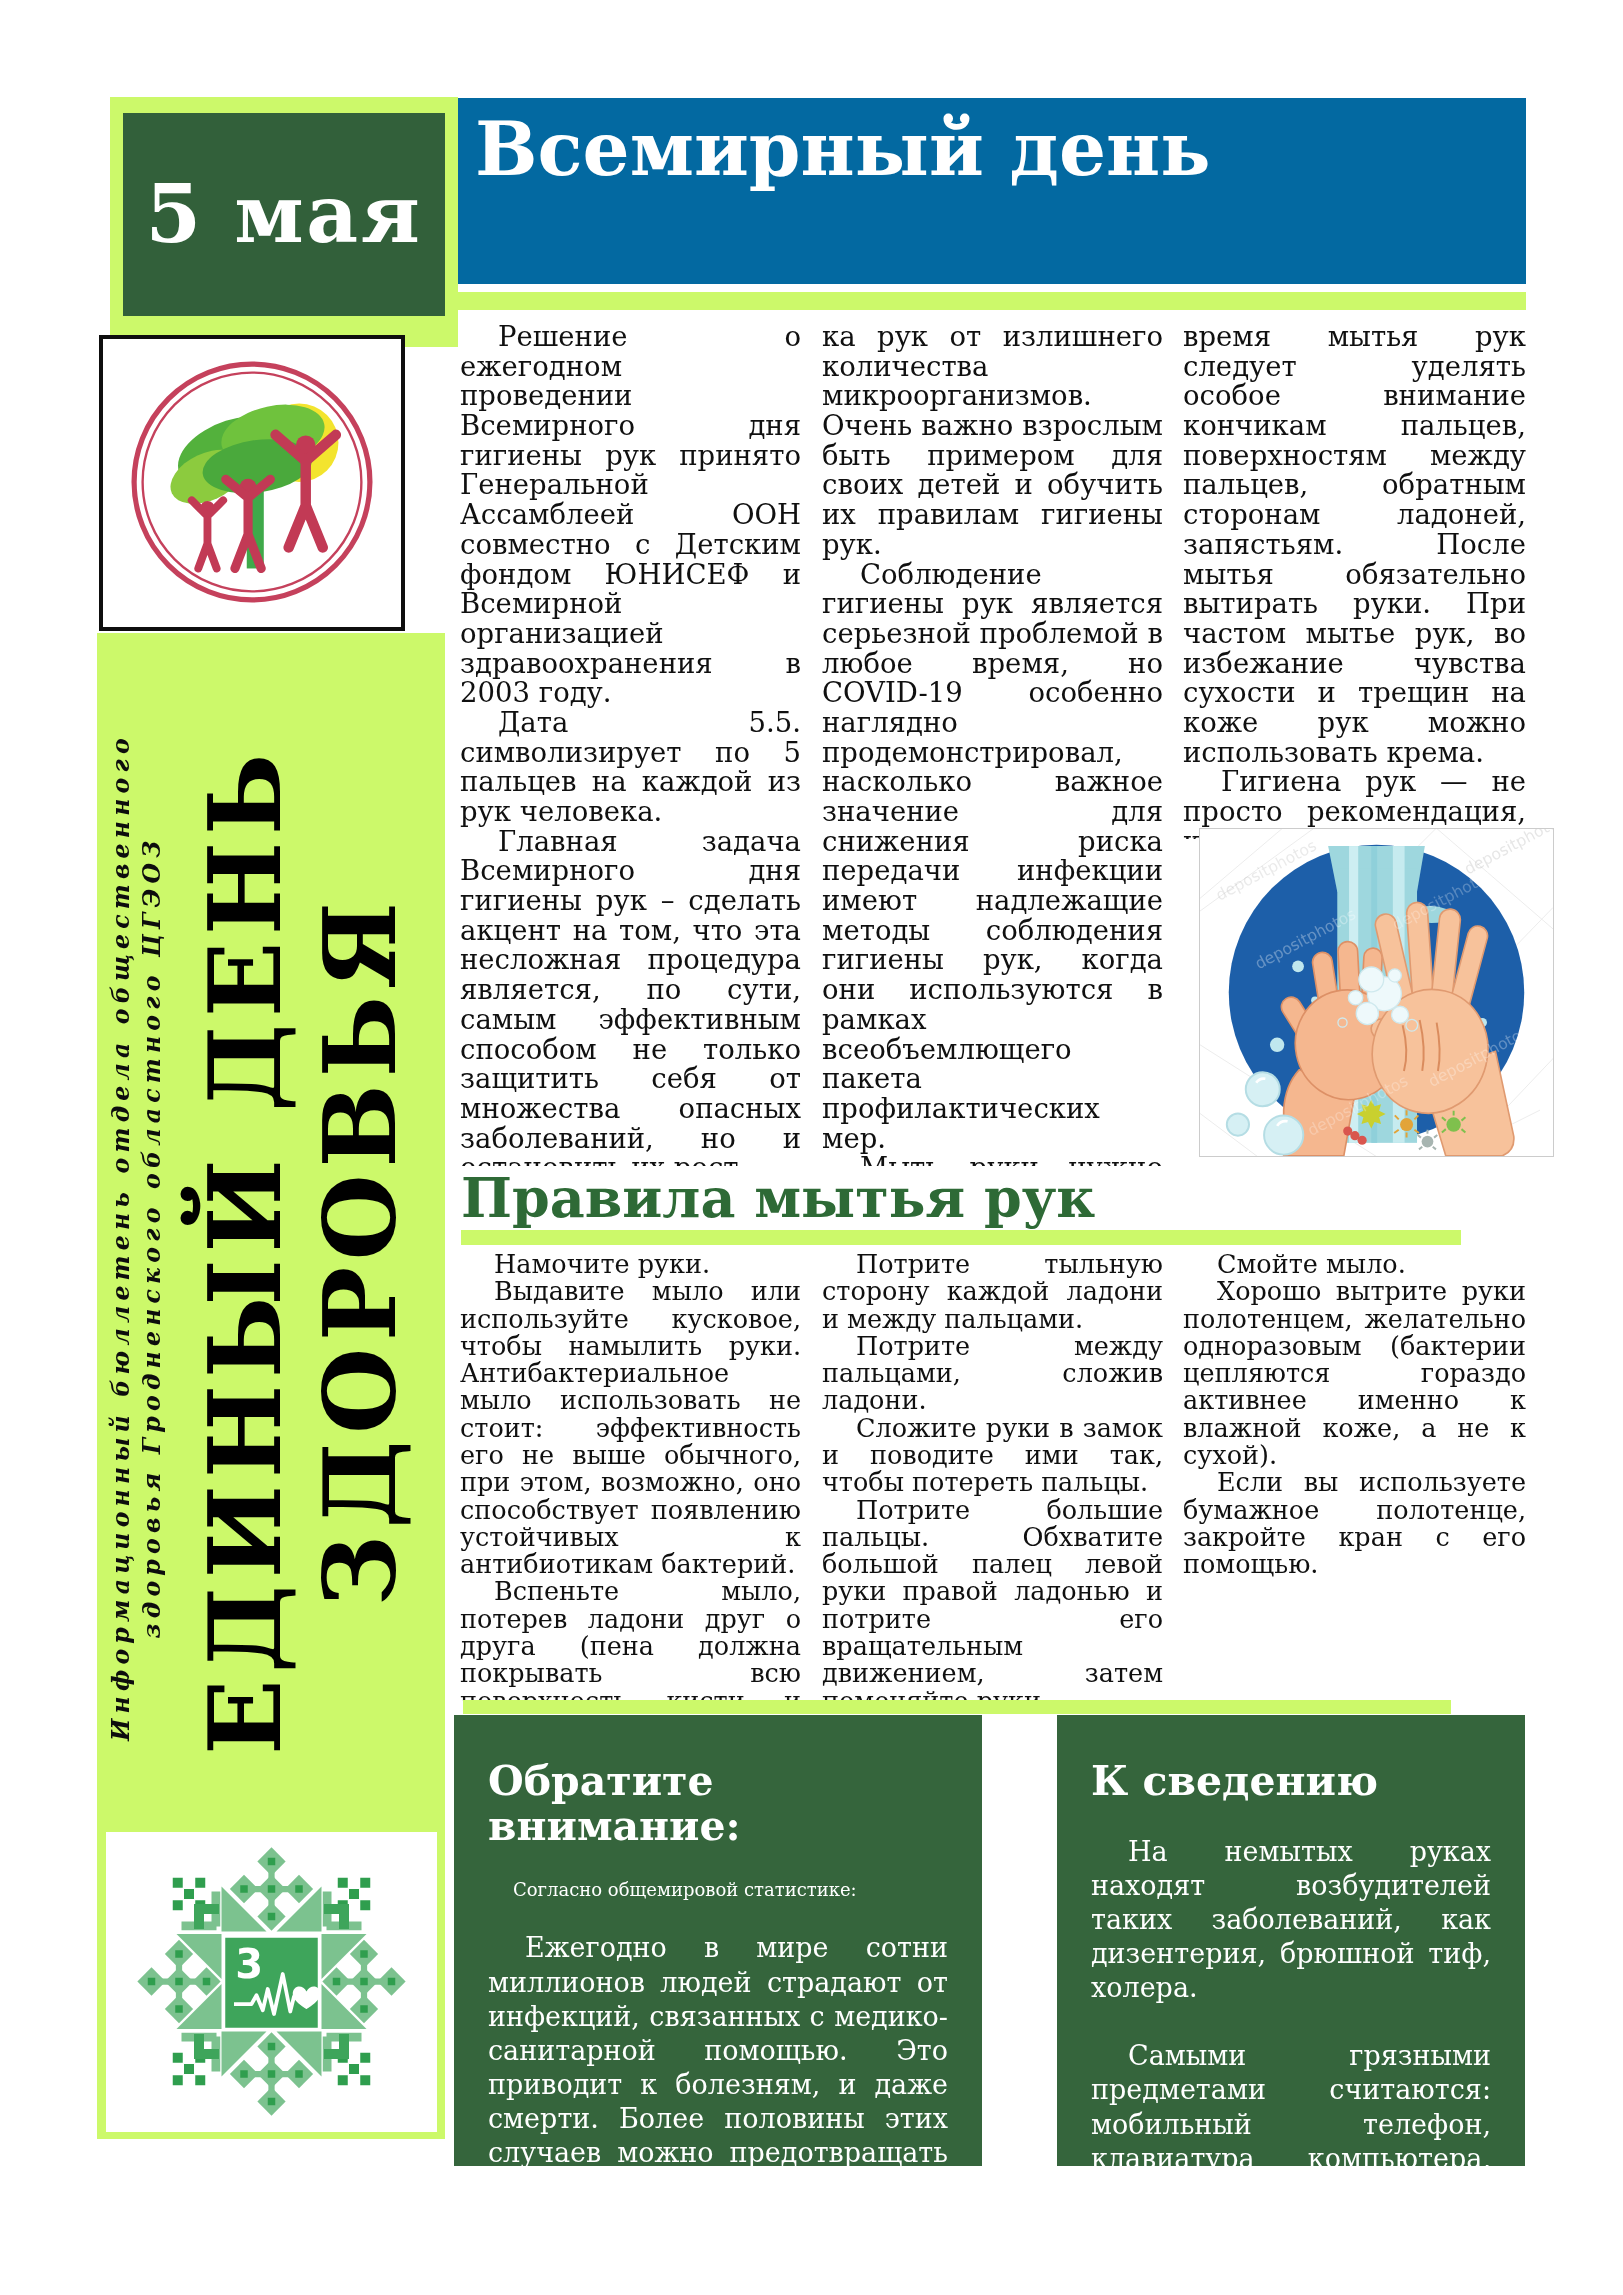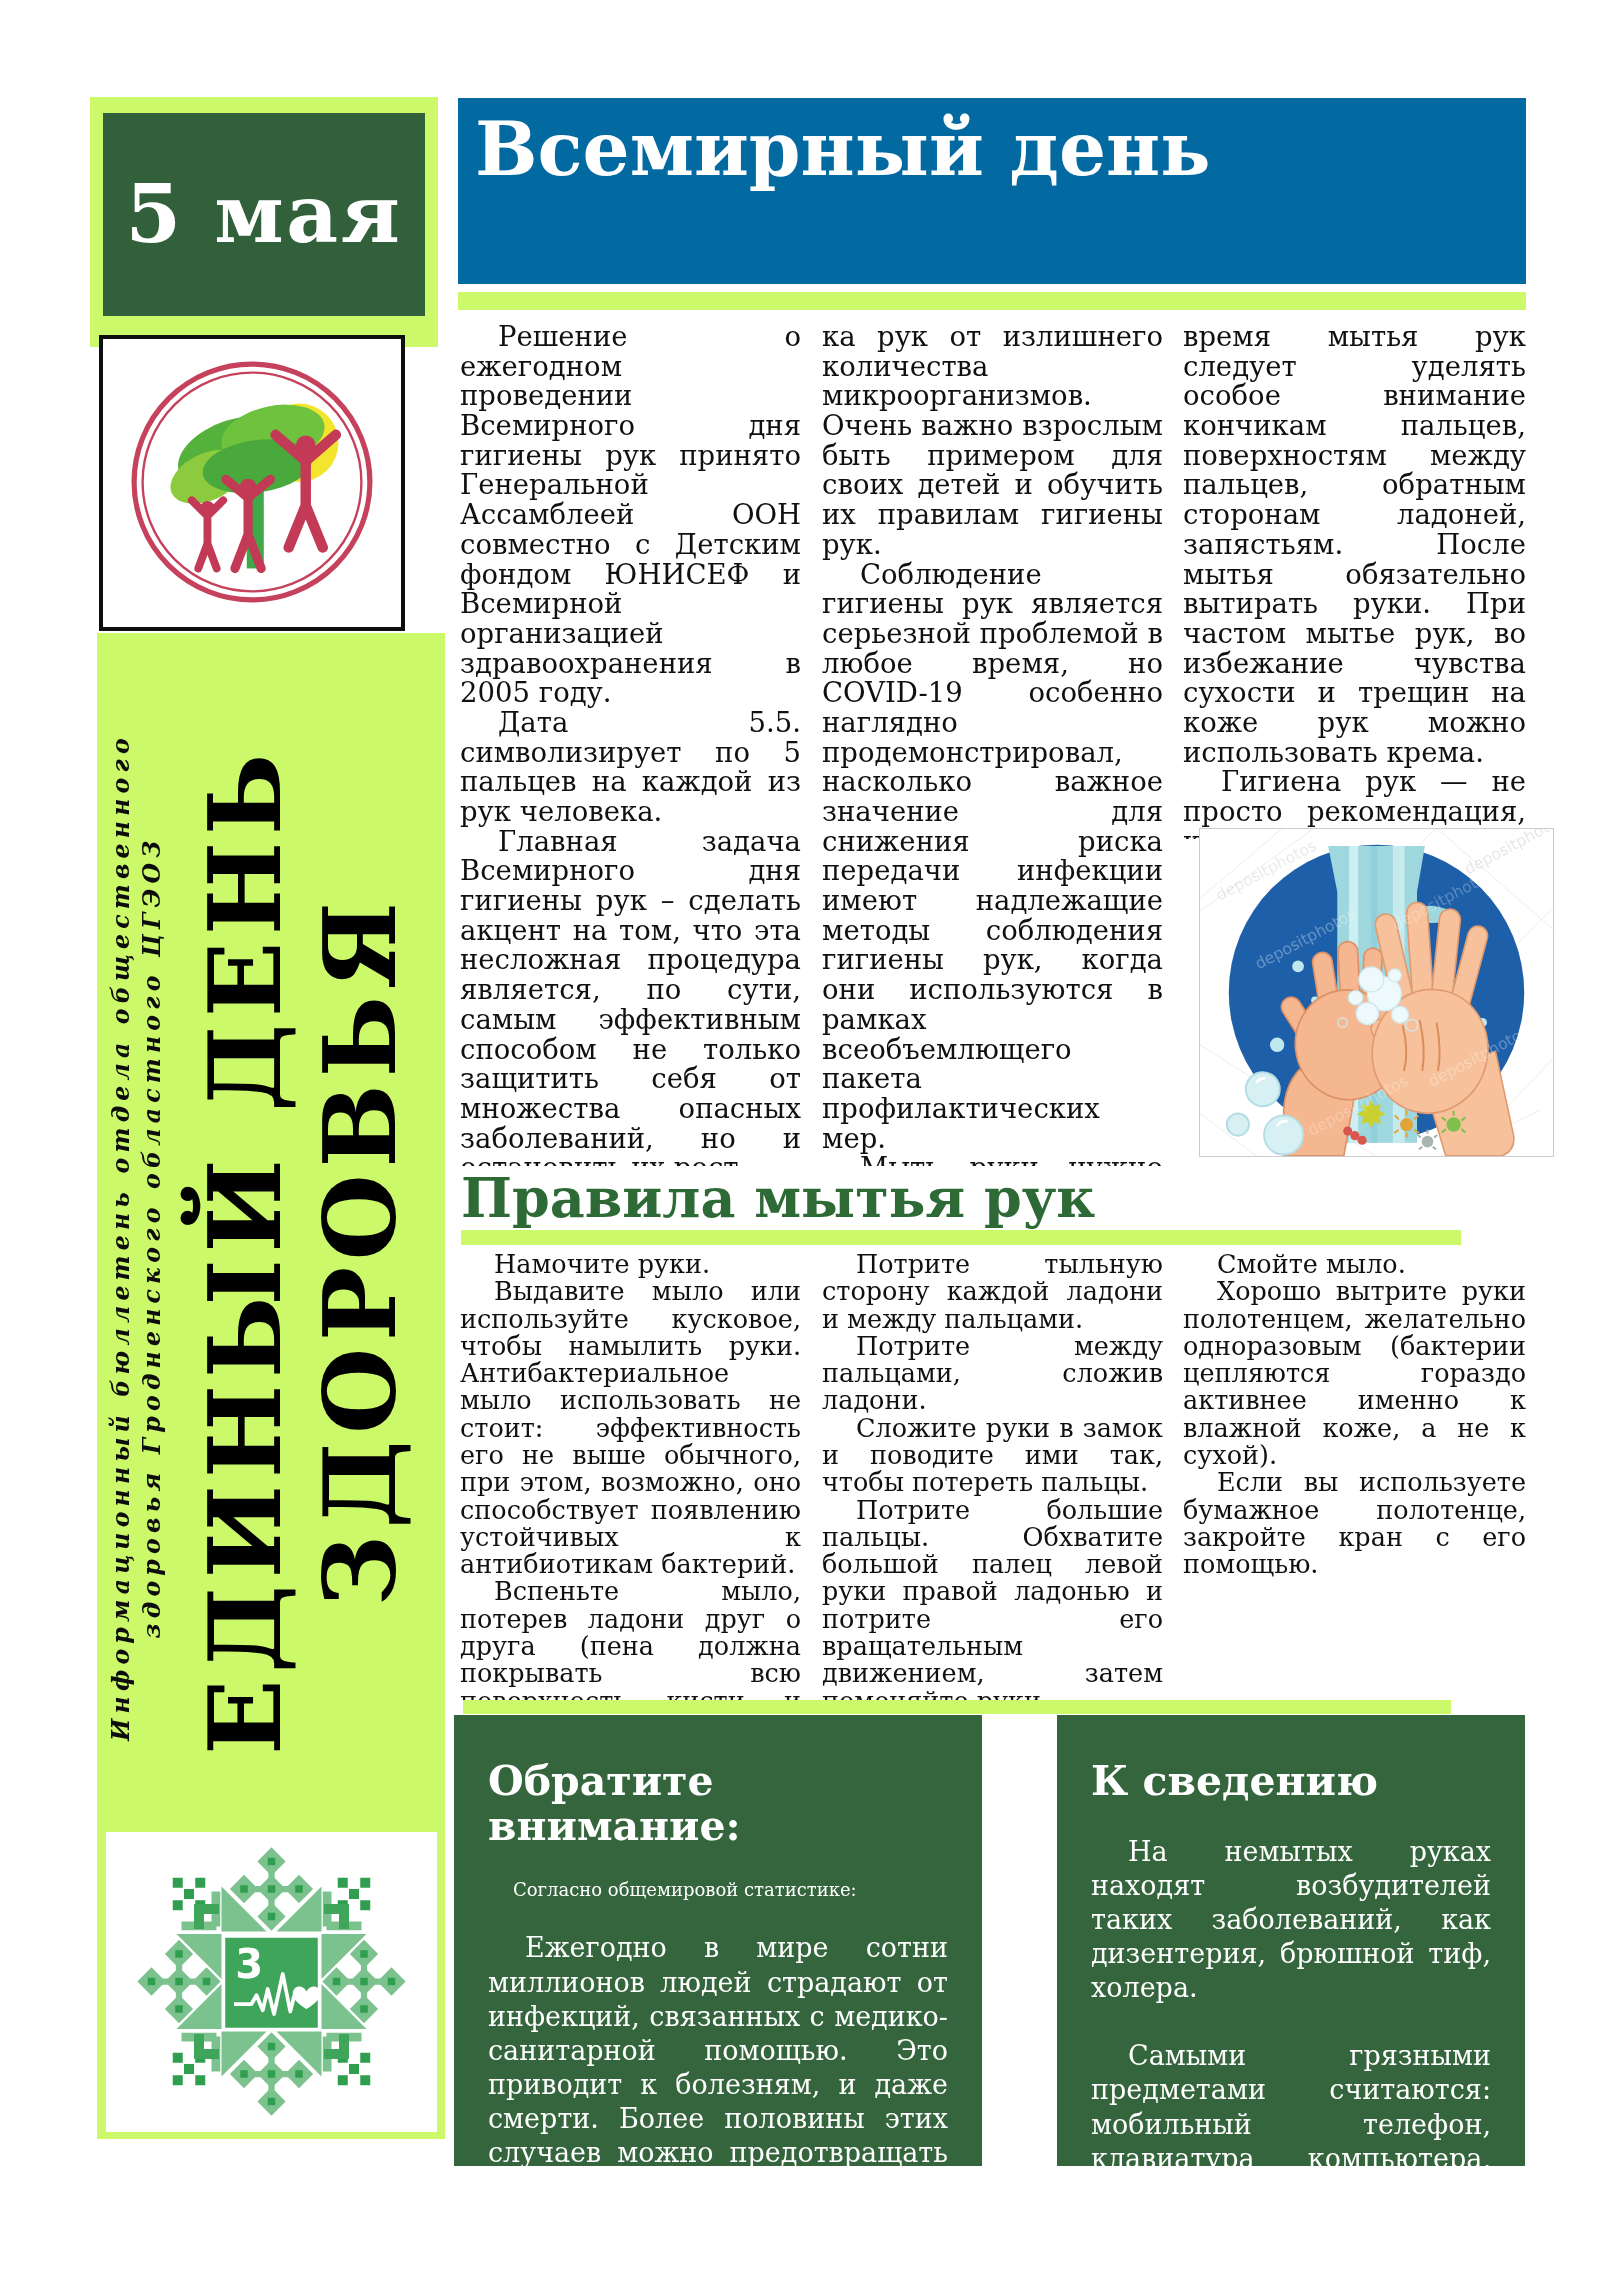--- a/index.html
+++ b/index.html
@@ -1,20 +1,20 @@
 <!DOCTYPE html>
 <html style="font-size:10.5px"><head>
 <meta charset="utf-8">
 <style>
   html,body{margin:0;padding:0;background:#ffffff;}
   .page{position:relative;width:1623px;height:2295px;background:#ffffff;overflow:hidden;
         font-family:"DejaVu Serif","Liberation Serif",serif;color:#101010;}
 
   
-  .date-band{position:absolute;left:90px;top:97px;width:348px;height:250px;background:#ccf96a;}
+  .date-band{position:absolute;left:110px;top:97px;width:348px;height:250px;background:#ccf96a;}
   .date-box{position:absolute;left:13px;top:15.7px;width:322px;height:203px;background:#32603a;
             display:flex;align-items:center;justify-content:center;}
   .date-label{color:#ffffff;font-size:80px;font-weight:bold;letter-spacing:2.6px;}
   .title-banner{position:absolute;left:458px;top:98px;width:1068px;height:186px;background:#0369a1;
                 color:#ffffff;padding:0;box-sizing:border-box;}
   .title-banner .tl{position:absolute;left:17px;font-weight:bold;font-size:74px;line-height:1;white-space:nowrap;}
   .title-banner .tl1{top:14.4px;}
   .title-banner .tl2{top:98px;}
   .banner-underline{position:absolute;left:458px;top:292px;width:1068px;height:17.7px;background:#ccf96a;}
 
@@ -231,21 +231,21 @@
           <path d="M152,168 L168,168 L168,152"></path>
       </g>
       <rect x="73" y="75" width="74" height="72" fill="#3ea55b"></rect>
       <text x="81" y="107" font-size="32" font-weight="bold" fill="#ffffff" font-family="DejaVu Sans, sans-serif">3</text>
       <polyline points="80,128 94,128 98,121 103,133 107,116 112,136 119,104 125,134 128,122 132,122" stroke="#ffffff" stroke-width="3" fill="none" stroke-linejoin="round"></polyline>
       <path d="M138,118 c3,-6 11,-5 11,2 c0,6 -11,12 -11,12 c0,0 -11,-6 -11,-12 c0,-7 8,-8 11,-2 z" fill="#ffffff"></path>
     </svg>
   </div>
 
   <div class="col c1">
-      <p>Решение о ежегодном проведении Всемирного дня гигиены рук принято Генеральной Ассамблеей ООН совместно с Детским фондом ЮНИСЕФ и Всемирной организацией здравоохранения в 2005 году.</p>
+      <p>Решение о ежегодном проведении Всемирного дня гигиены рук принято Генеральной Ассамблеей ООН совместно с Детским фондом ЮНИСЕФ и Всемирной организацией здравоохранения в 2003 году.</p>
       <p>Дата 5.5. символизирует по 5 пальцев на каждой из рук человека.</p>
       <p>Главная задача Всемирного дня гигиены рук – сделать акцент на том, что эта несложная процедура является, по сути, самым эффективным способом не только защитить себя от множества опасных заболеваний, но и остановить их рост.</p>
     </div>
   <div class="col c2">
       <p class="cont">ка рук от излишнего количества микроорганизмов. Очень важно взрослым быть примером для своих детей и обучить их правилам гигиены рук.</p>
       <p>Соблюдение гигиены рук является серьезной проблемой в любое время, но COVID-19 особенно наглядно продемонстрировал, насколько важное значение для снижения риска передачи инфекции имеют надлежащие методы соблюдения гигиены рук, когда они используются в рамках всеобъемлющего пакета профилактических мер.</p>
       <p>Мыть руки нужно обязательно перед едой, перед приготовлением пищи, после контакта с животными, после туалета, а также после посещения общественных мест.</p>
     </div>
   <div class="col c3">
       <p class="cont">время мытья рук следует уделять особое внимание кончикам пальцев, поверхностям между пальцев, обратным сторонам ладоней, запястьям. После мытья обязательно вытирать руки. При частом мытье рук, во избежание чувства сухости и трещин на коже рук можно использовать крема.</p>

